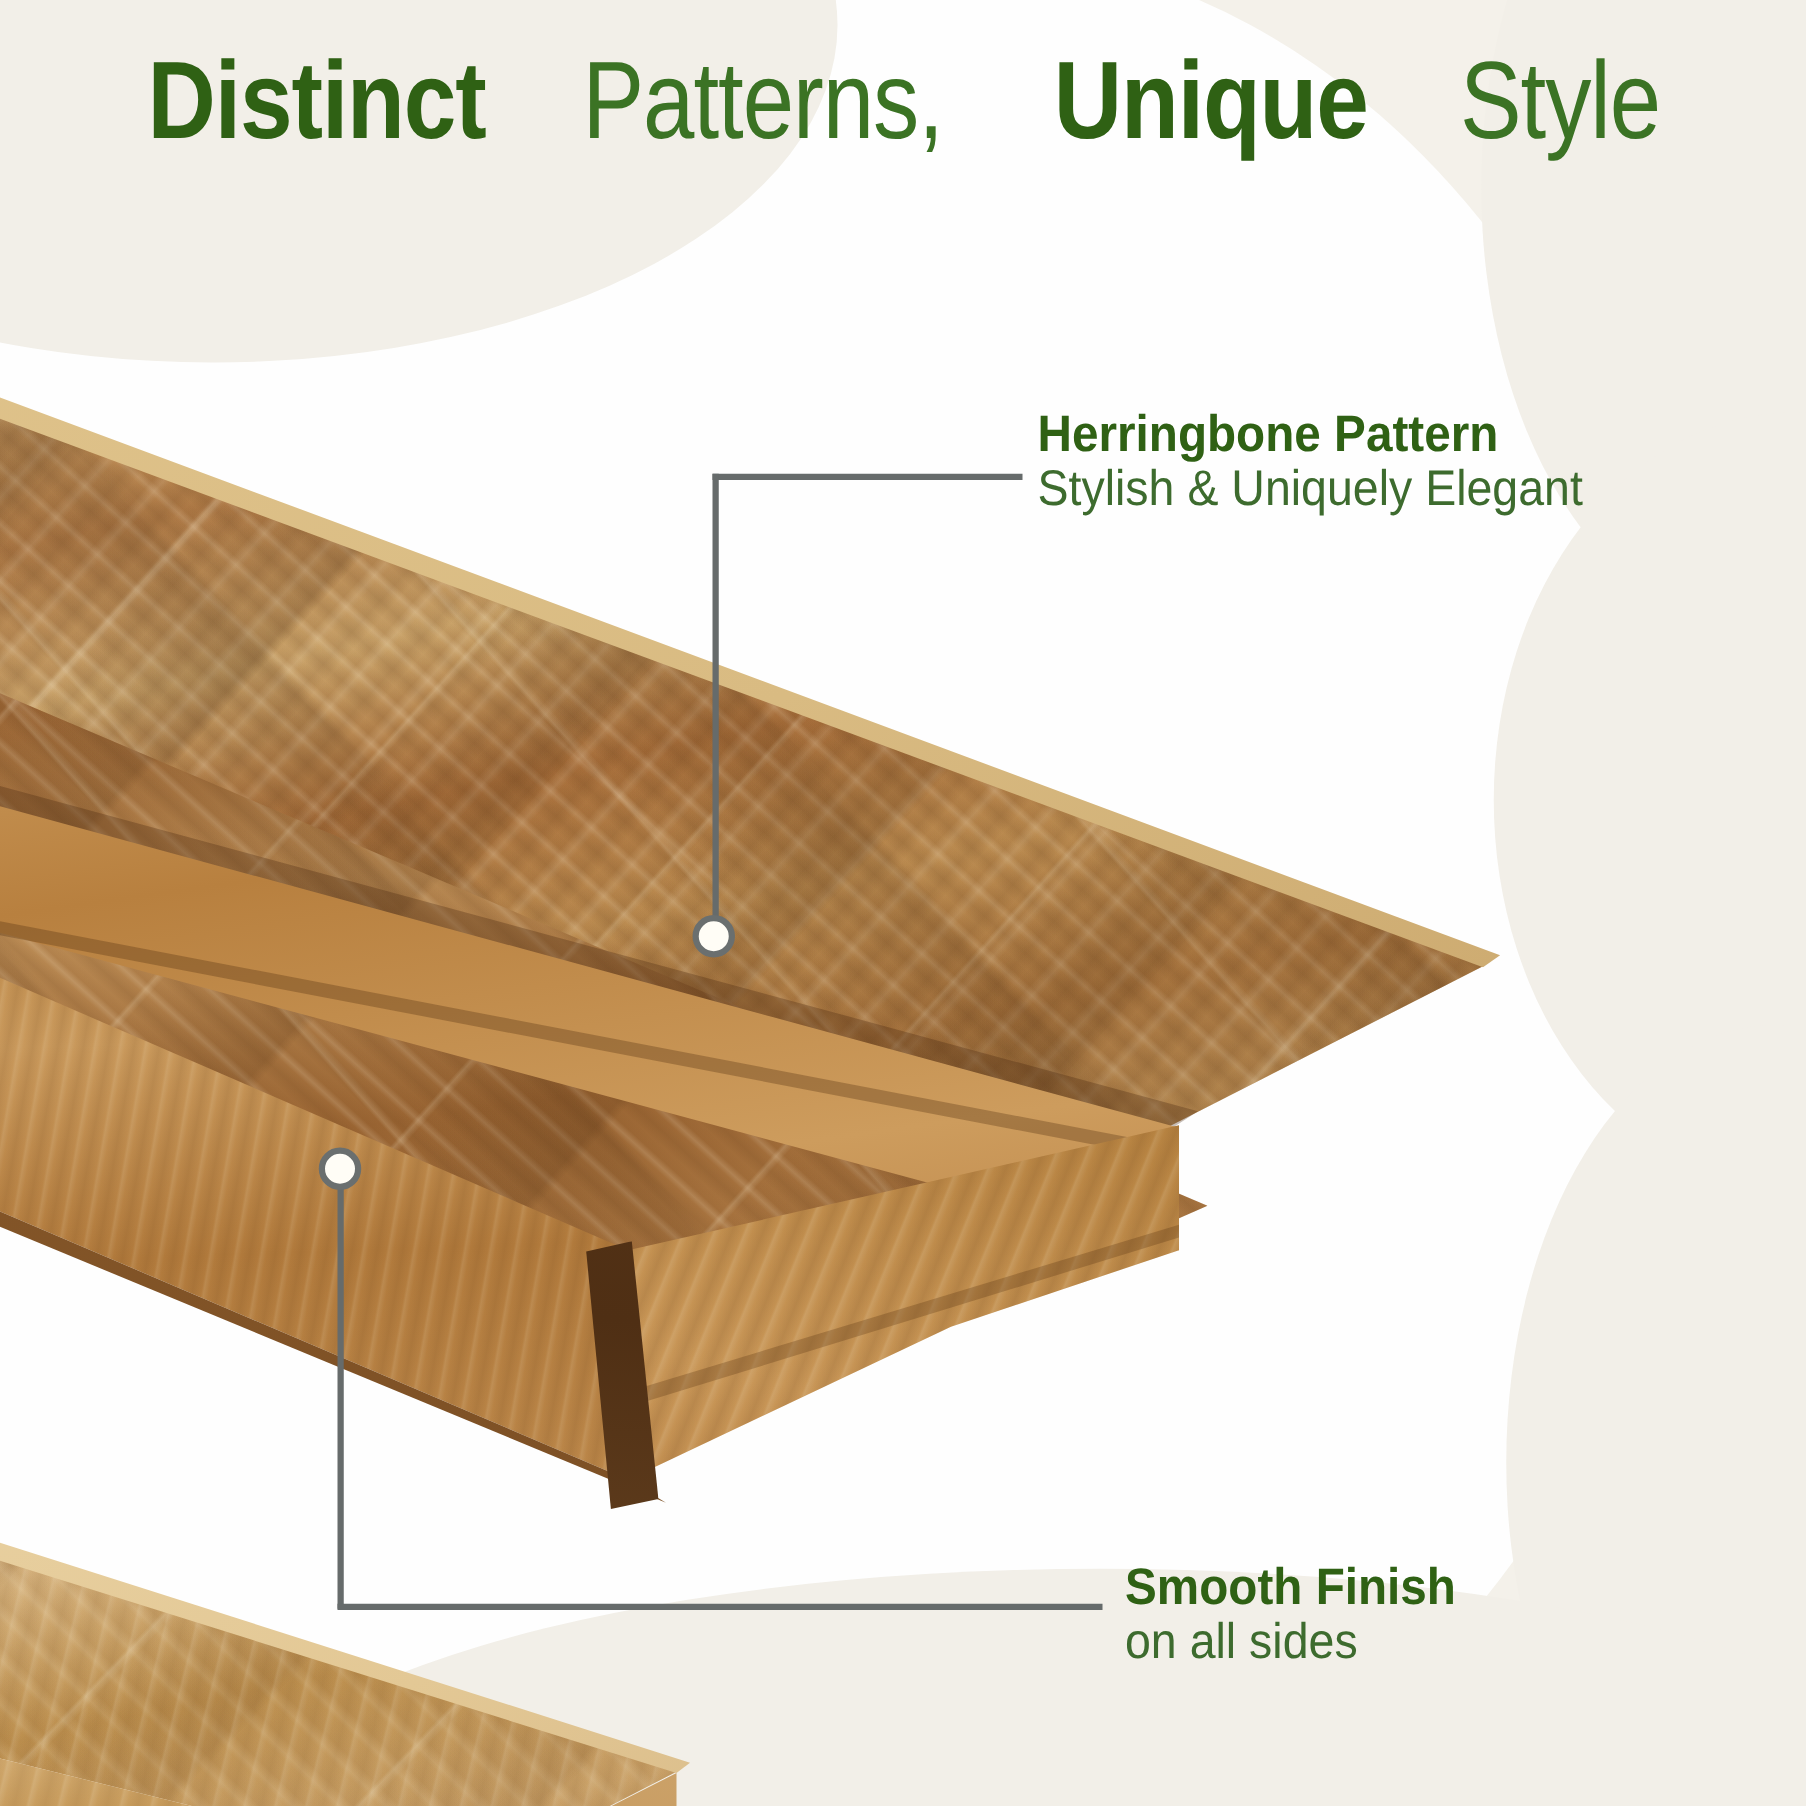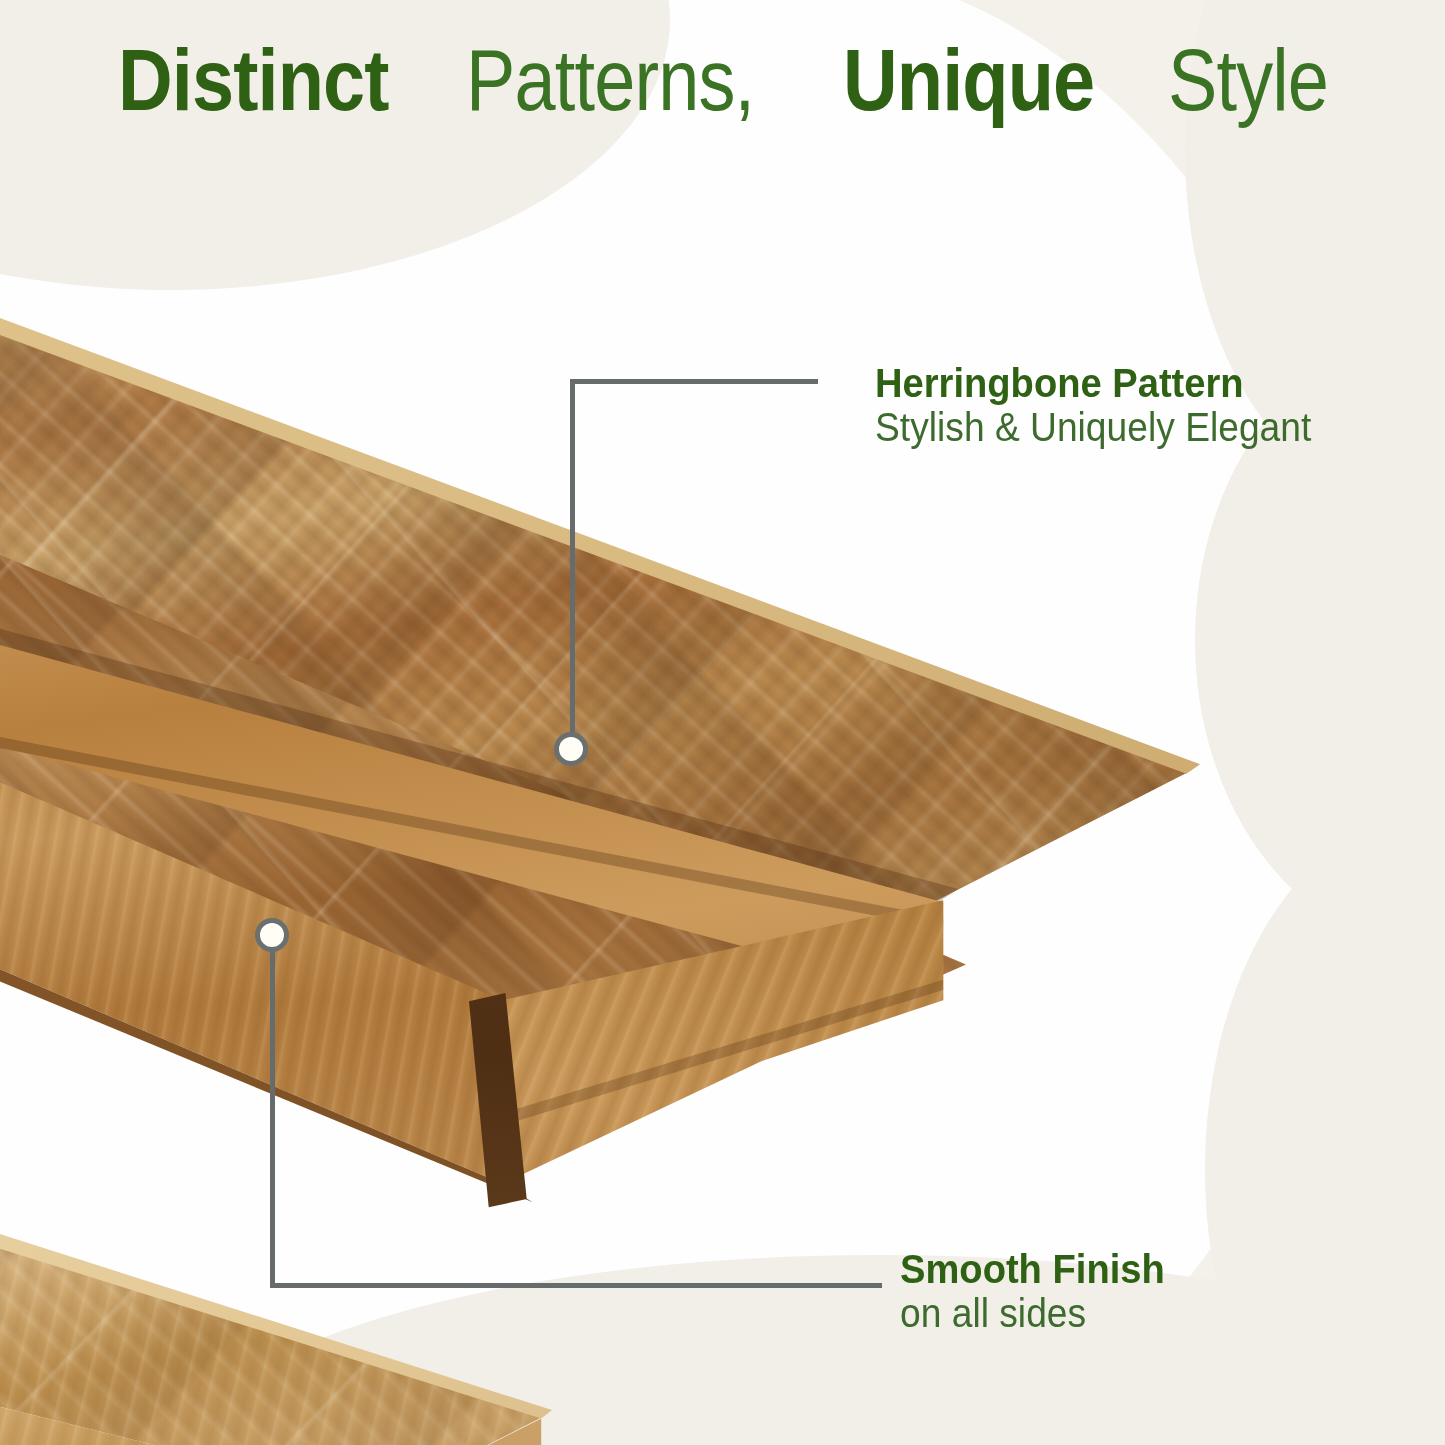--- a/index.html
+++ b/index.html
@@ -498,21 +498,21 @@
   .callout-sub {
     font-weight: normal;
     color: #3d6b2e;
     font-size: 40px;
     line-height: 1.12;
     white-space: nowrap;
     transform: scaleX(0.93);
     transform-origin: left center;
   }
 
-  #callout-herringbone { left: 875px; top: 326px; margin-top: 36px; }
+  #callout-herringbone { left: 830px; top: 326px; }
   #callout-smooth      { left: 900px; top: 1248px; }
 
   
   .leader { position: absolute; z-index: 55; }
   .leader-h {
     position: absolute;
     height: 5px;
     background: #666b6b;
   }
   .leader-v {

